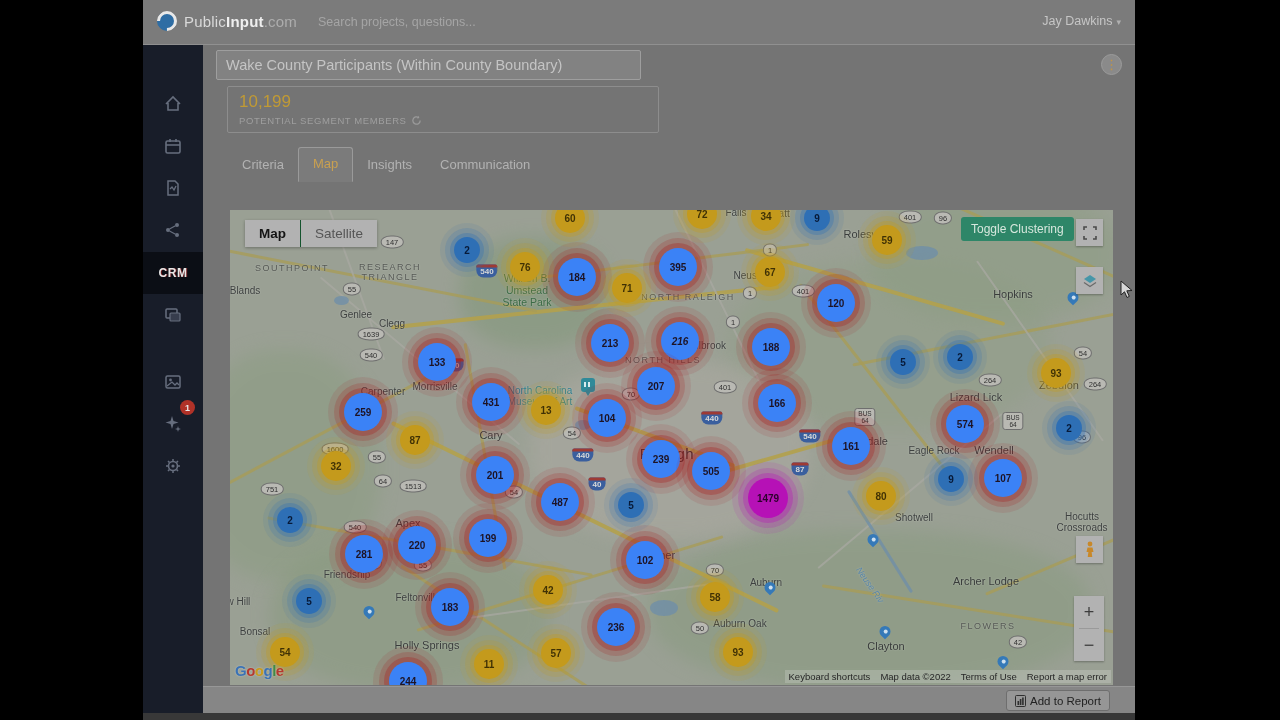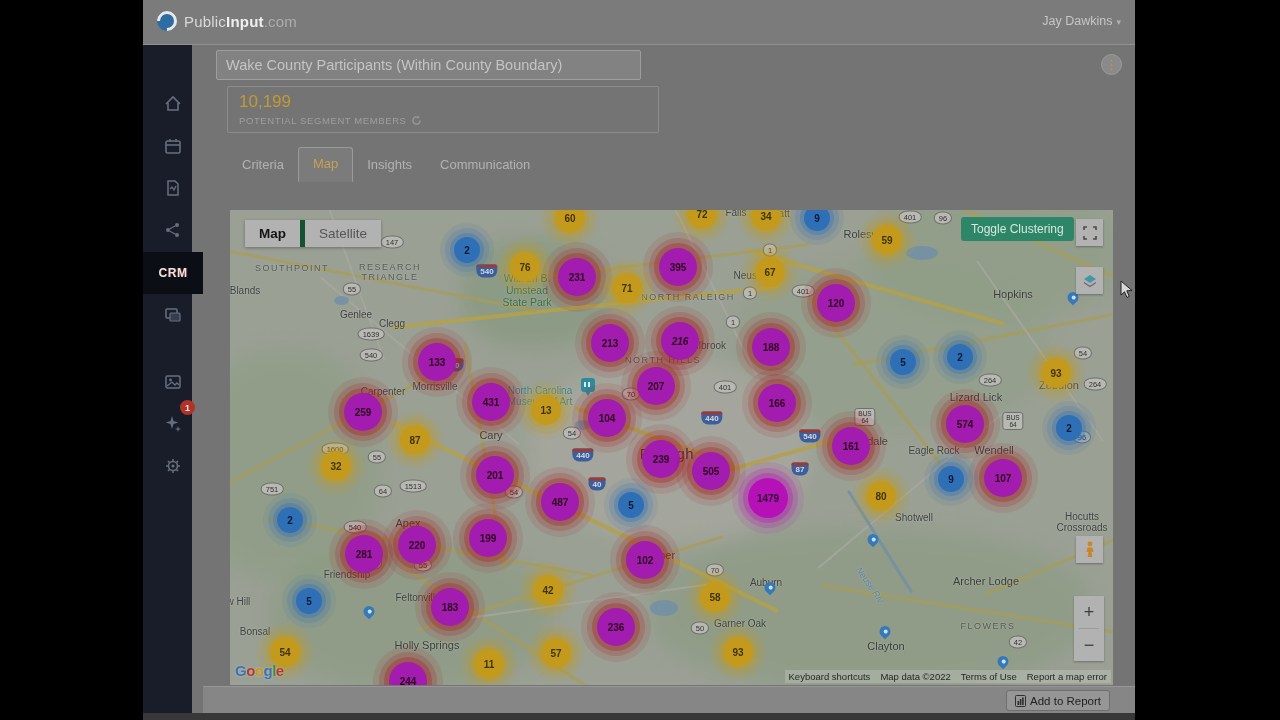--- a/index.html
+++ b/index.html
@@ -20,21 +20,21 @@
   .brand-text b { color:#efefef; }
   .brand-text .tld { color:#adadad; font-weight:400; }
   .nav-search { position:absolute; left:175px; top:11px; width:220px; height:22px;
                 background:transparent; border:none; outline:none;
                 font-size:12.5px; color:#c5c5c5; font-family:"Liberation Sans",sans-serif;}
   .nav-search::placeholder { color:#a5a5a5; }
   .nav-user { position:absolute; right:14px; top:14px; font-size:12.5px; color:#c6c6c6; cursor:pointer; }
   .nav-user .caret { font-size:9px; color:#b0b0b0; margin-left:4px; }
 
   
-  .sidebar { position:absolute; left:0; top:45px; width:49px; height:668px;
+  .sidebar { position:absolute; left:0; top:45px; width:60px; height:668px;
              background:#181d29; z-index:15; }
   .side-item { position:absolute; left:0; width:60px; height:40px;
                display:flex; align-items:center; justify-content:center; cursor:pointer; }
   .side-item svg { opacity:.62; }
   .side-item.active { background:#0b0e15; height:42px; }
   .crm-label { color:#e6e6e6; font-size:12px; font-weight:bold; letter-spacing:.5px;
                text-shadow:1px 0 0 rgba(200,40,40,.55); }
   .badge { position:absolute; top:-4px; right:8px; min-width:15px; height:15px; border-radius:50%;
            background:#b03228; color:#e9e9e9; font-size:9px; font-weight:bold;
            display:flex; align-items:center; justify-content:center; }
@@ -89,21 +89,21 @@
                  font-size:8px; font-weight:bold; padding:3px 4px 2px 4px; line-height:8px; position:absolute; }
   .shield.ihwy::before { content:""; position:absolute; left:0; top:0; width:100%; height:3px;
                          background:#9e3a34; border-radius:2px 2px 0 0; }
   .shield.bus { background:#b9b9b3; border:1px solid #6e6e6e; border-radius:3px;
                 font-size:6.5px; color:#2f2f2f; padding:1px 3px; line-height:7px; }
 
   
   .cluster { position:absolute; transform:translate(-50%,-50%); border-radius:50%;
              display:flex; align-items:center; justify-content:center;
              font-weight:bold; cursor:pointer; z-index:5; }
-  .cluster.red { width:38px; height:38px; background:#a21caf; color:rgba(25,0,0,.85); font-size:10px;
+  .cluster.red { width:38px; height:38px; background:#3b82f6; color:rgba(25,0,0,.85); font-size:10px;
        box-shadow:0 0 0 5px rgba(165,30,32,.32), 0 0 0 10px rgba(165,30,32,.20), 0 0 0 16px rgba(165,30,32,.11); }
   .cluster.yellow { width:30px; height:30px; background:#c49a1c; color:rgba(40,30,0,.85); font-size:10px;
        box-shadow:0 0 0 4px rgba(196,154,28,.32), 0 0 0 9px rgba(196,154,28,.18), 0 0 0 14px rgba(196,154,28,.10); }
   .cluster.blue { width:26px; height:26px; background:#2e6fb5; color:rgba(0,12,35,.85); font-size:10px;
        box-shadow:0 0 0 4px rgba(46,111,181,.32), 0 0 0 9px rgba(46,111,181,.18), 0 0 0 14px rgba(46,111,181,.10); }
   .cluster.purple { width:40px; height:40px; background:#b611b6; color:rgba(30,0,30,.9); font-size:10px; z-index:6;
        box-shadow:0 0 0 5px rgba(182,17,182,.32), 0 0 0 10px rgba(182,17,182,.20), 0 0 0 16px rgba(182,17,182,.11); }
 
   
   .pin { position:absolute; width:11px; height:11px; background:#3579b8;
@@ -116,21 +116,21 @@
   .museum-pin::before { content:""; position:absolute; left:3px; top:4px; width:8px; height:5px;
                 background:repeating-linear-gradient(90deg,#d8ecef 0 2px,transparent 2px 4px); }
   .museum-pin::after { content:""; position:absolute; left:4px; bottom:-4px;
                 border-left:3px solid transparent; border-right:3px solid transparent; border-top:5px solid #2f8a99; }
 
   
   .maptype { position:absolute; left:15px; top:10px; display:flex; z-index:8;
              box-shadow:0 1px 3px rgba(0,0,0,.3); cursor:pointer; }
   .maptype .cell { background:#b2b2b2; font-size:13.5px; padding:6px 14px; color:#555; }
   .maptype .cell.on { color:#151515; font-weight:bold; }
-  .maptype .cell + .cell { border-left:5px solid #14532d;text-align:center; }
+  .maptype .cell + .cell { border-left:1px solid #14532d;text-align:center; }
 
   .toggle-clustering { position:absolute; left:731px; top:7px; background:#2e8668; color:#d6e7dd;
              font-size:12px; padding:5px 10px; border-radius:3px; z-index:8; cursor:pointer; }
   .sq-btn { position:absolute; width:27px; height:27px; background:#b2b2b2; z-index:8;
             display:flex; align-items:center; justify-content:center; cursor:pointer;
             box-shadow:0 1px 2px rgba(0,0,0,.3); }
   .fullscreen-btn { left:846px; top:9px; }
   .layers-btn { left:846px; top:57px; }
   .pegman-btn { left:846px; top:326px; }
   .zoomctrl { position:absolute; left:844px; top:386px; width:30px; height:65px; background:#b2b2b2;
@@ -158,20 +158,21 @@
 </head>
 <body>
 
 <div class="app">
 
   <div class="nav">
     <div class="brand">
       <span class="brand-logo"></span>
       <span class="brand-text"><span>Public</span><b>Input</b><span class="tld">.com</span></span>
     </div>
+    <input class="nav-search" placeholder="Search projects, questions..." style="">
     <div class="nav-user">
       <span>Jay Dawkins</span><span class="caret">▾</span>
     </div>
   </div>
 
   <div class="sidebar">
     <div class="side-item" style="top:39px;">
       <svg width="18" height="18" viewBox="0 0 18 18">
           <path d="M2 9 L9 2 L16 9 M4 8 V15 H14 V8" fill="none" stroke="#97a0b2" stroke-width="1.6"></path>
         </svg>
@@ -293,21 +294,21 @@
 
       <div id="shields-layer">
           <div class="shield oval" style="left: 162px; top: 32px; white-space: pre-line;">147</div>
           <div class="shield oval" style="left: 122px; top: 79px; white-space: pre-line;">55</div>
           <div class="shield oval" style="left: 141px; top: 124px; white-space: pre-line;">1639</div>
           <div class="shield oval" style="left: 141px; top: 145px; white-space: pre-line;">540</div>
           <div class="shield oval" style="left: 105px; top: 239px; white-space: pre-line;">1600</div>
           <div class="shield oval" style="left: 147px; top: 247px; white-space: pre-line;">55</div>
           <div class="shield oval" style="left: 42px; top: 279px; white-space: pre-line;">751</div>
           <div class="shield oval" style="left: 183px; top: 276px; white-space: pre-line;">1513</div>
-          <div class="shield oval" style="left: 153px; top: 281px; white-space: pre-line; text-align: center;">64</div>
+          <div class="shield oval" style="left: 153px; top: 271px; white-space: pre-line; text-align: center;">64</div>
           <div class="shield oval" style="left: 125px; top: 317px; white-space: pre-line;">540</div>
           <div class="shield oval" style="left: 145px; top: 353px; white-space: pre-line;">1</div>
           <div class="shield oval" style="left: 193px; top: 355px; white-space: pre-line;">55</div>
           <div class="shield oval" style="left: 342px; top: 223px; white-space: pre-line;">54</div>
           <div class="shield oval" style="left: 284px; top: 282px; white-space: pre-line;">54</div>
           <div class="shield oval" style="left: 401px; top: 184px; white-space: pre-line;">70</div>
           <div class="shield oval" style="left: 495px; top: 177px; white-space: pre-line;">401</div>
           <div class="shield oval" style="left: 680px; top: 7px; white-space: pre-line;">401</div>
           <div class="shield oval" style="left: 713px; top: 8px; white-space: pre-line;">96</div>
           <div class="shield oval" style="left: 540px; top: 40px; white-space: pre-line;">1</div>
@@ -353,21 +354,21 @@
           <div class="mlabel town" style="left: 188px; top: 387px;">Feltonville</div>
           <div class="mlabel locality" style="left: 197px; top: 435px;">Holly Springs</div>
           <div class="mlabel town" style="left: 25px; top: 421px;">Bonsal</div>
           <div class="mlabel town" style="left: 2px; top: 391px;">New Hill</div>
           <div class="mlabel district" style="left: 458px; top: 87px;">NORTH RALEIGH</div>
           <div class="mlabel district" style="left: 433px; top: 150px;">NORTH HILLS</div>
           <div class="mlabel town" style="left: 476px; top: 135px;">Millbrook</div>
           <div class="mlabel city" style="left: 437px; top: 243px;">Raleigh</div>
           <div class="mlabel locality" style="left: 428px; top: 345px;">Garner</div>
           <div class="mlabel town" style="left: 536px; top: 372px;">Auburn</div>
-          <div class="mlabel town" style="left: 510px; top: 413px;">Garner Oak</div>
+          <div class="mlabel town" style="left: 510px; top: 413px;">Auburn Oak</div>
           <div class="mlabel locality" style="left: 656px; top: 436px;">Clayton</div>
           <div class="mlabel locality" style="left: 756px; top: 371px;">Archer Lodge</div>
           <div class="mlabel district" style="left: 758px; top: 416px;">FLOWERS</div>
           <div class="mlabel locality" style="left: 783px; top: 84px;">Hopkins</div>
           <div class="mlabel town" style="left: 518px; top: 65px;">Neuse</div>
           <div class="mlabel locality" style="left: 637px; top: 24px;">Rolesville</div>
           <div class="mlabel town" style="left: 547px; top: 3px;">Wyatt</div>
           <div class="mlabel town" style="left: 506px; top: 2px;">Falls</div>
           <div class="mlabel locality" style="left: 632px; top: 231px;">Knightdale</div>
           <div class="mlabel locality" style="left: 746px; top: 187px;">Lizard Lick</div>
@@ -382,21 +383,21 @@
       <div id="pins-layer">
           <div class="pin" style="left: 843px; top: 93px;"></div>
           <div class="pin" style="left: 643px; top: 335px;"></div>
           <div class="pin" style="left: 540px; top: 383px;"></div>
           <div class="pin" style="left: 655px; top: 427px;"></div>
           <div class="pin" style="left: 773px; top: 457px;"></div>
           <div class="pin" style="left: 139px; top: 407px;"></div>
           <div class="museum-pin" style="left: 358px; top: 182px;"></div>
         </div>
       <div id="markers-layer">
-          <div class="cluster red" style="left: 347px; top: 67px;">231</div>
+          <div class="cluster red" style="left: 347px; top: 67px;">184</div>
           <div class="cluster red" style="left: 448px; top: 57px;">395</div>
           <div class="cluster red" style="left: 606px; top: 93px;">120</div>
           <div class="cluster red" style="left: 380px; top: 133px;">213</div>
           <div class="cluster red" style="left: 450px; top: 131px; font-style: italic;">216</div>
           <div class="cluster red" style="left: 541px; top: 137px;">188</div>
           <div class="cluster red" style="left: 207px; top: 152px;">133</div>
           <div class="cluster red" style="left: 133px; top: 202px;">259</div>
           <div class="cluster red" style="left: 261px; top: 192px;">431</div>
           <div class="cluster red" style="left: 377px; top: 208px;">104</div>
           <div class="cluster red" style="left: 426px; top: 176px;">207</div>

